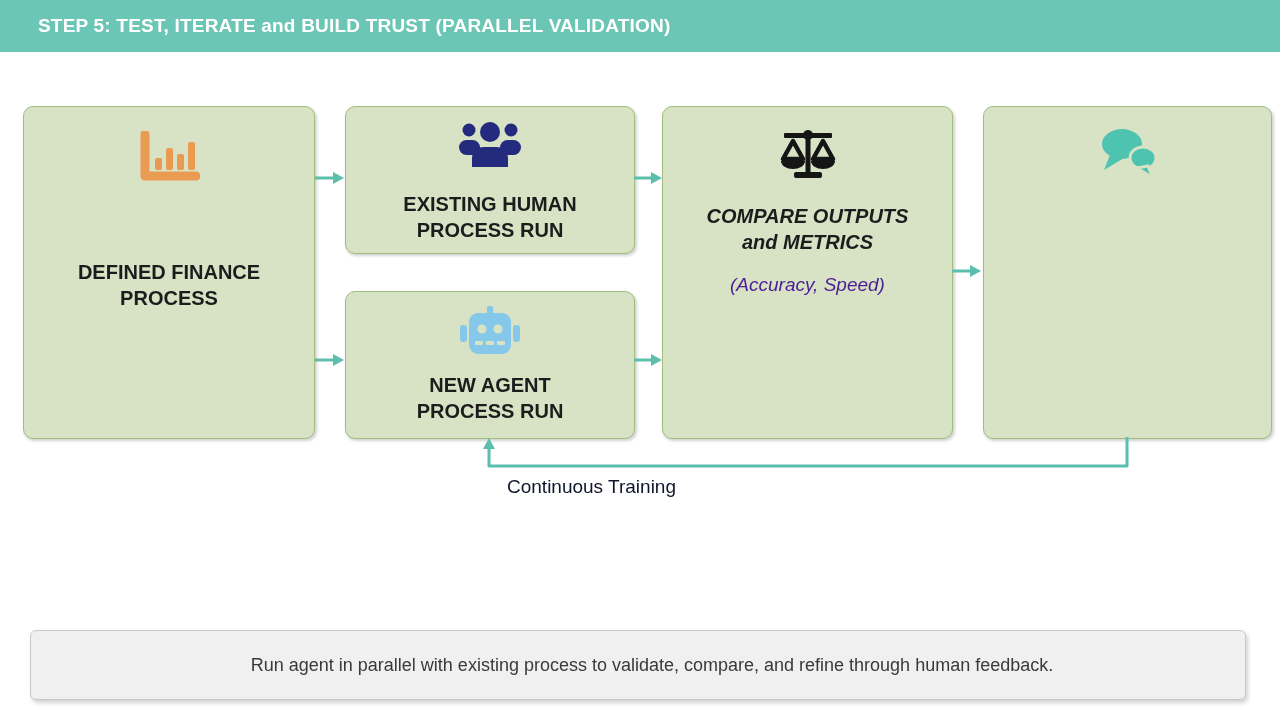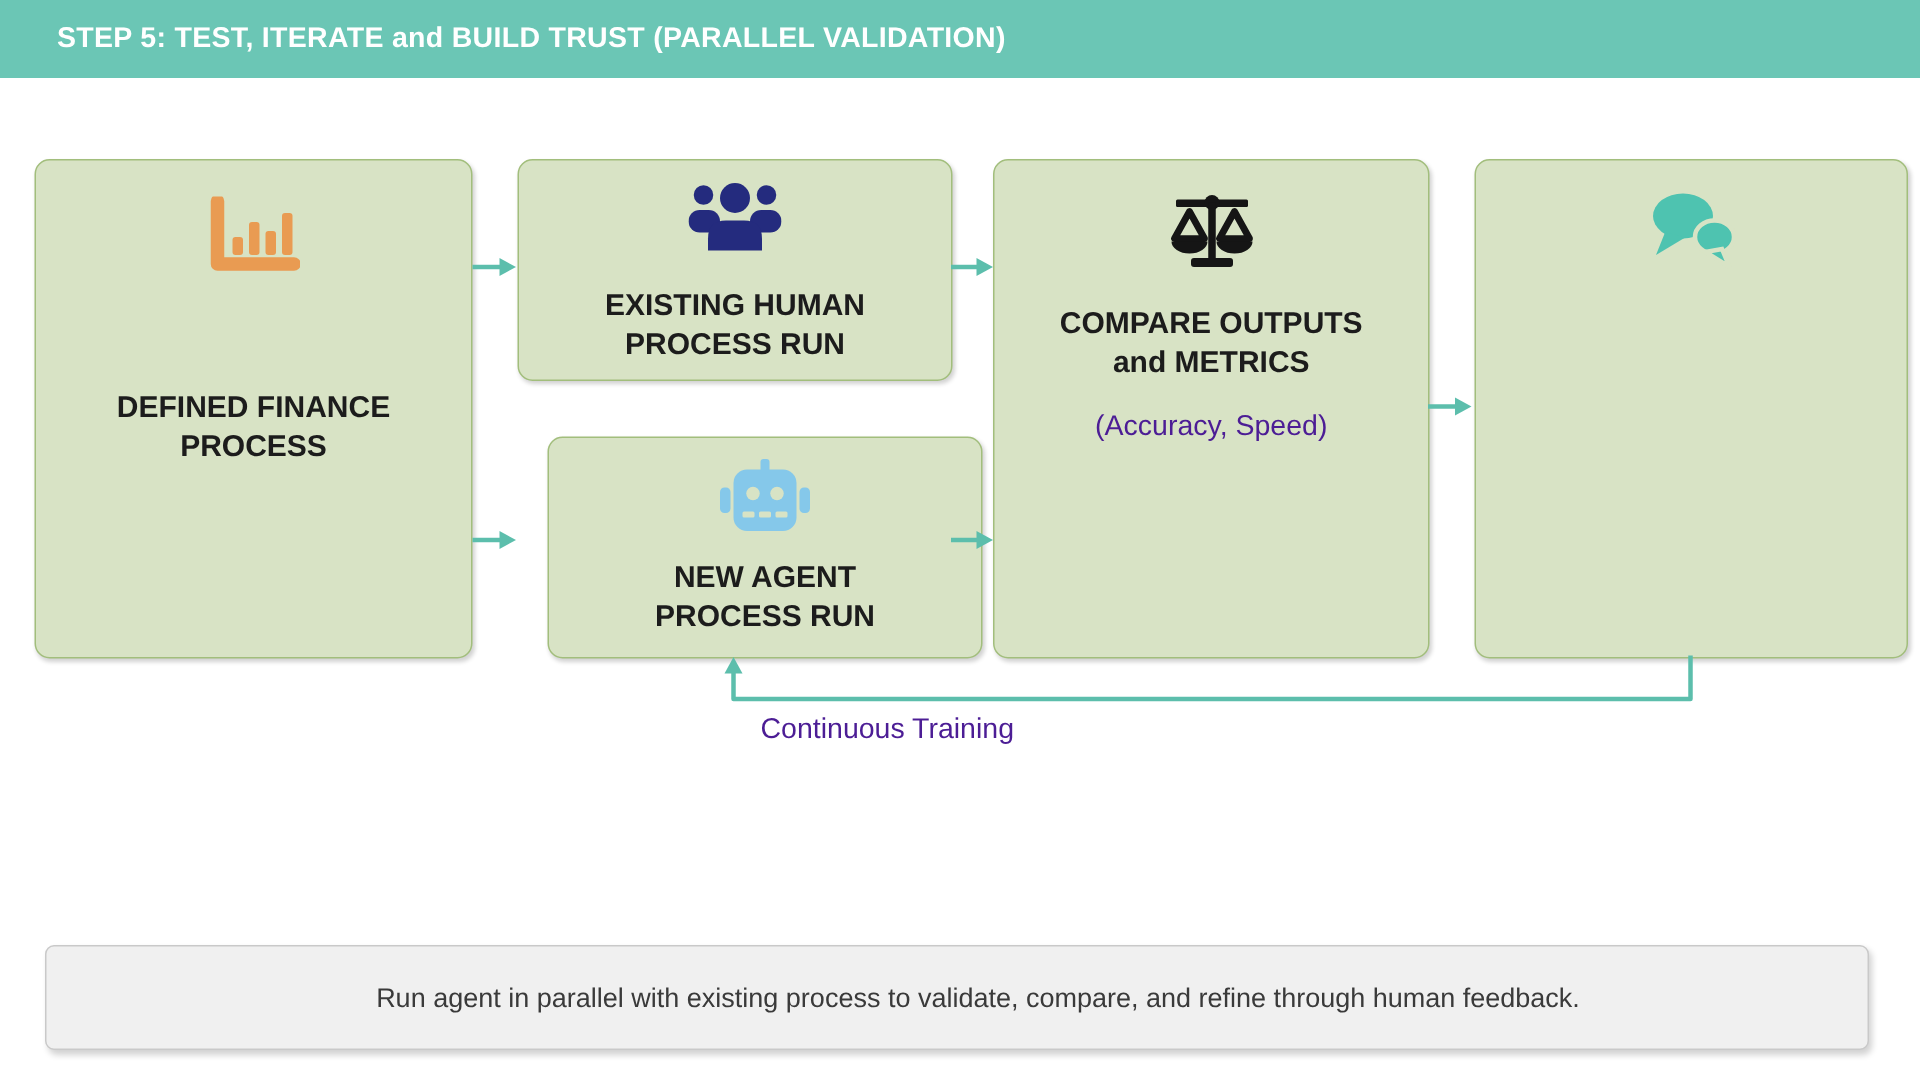--- a/index.html
+++ b/index.html
@@ -16,22 +16,22 @@
     letter-spacing:0.2px; white-space:nowrap;
   }
 
   
   .node {
     position:absolute; background:#D8E3C5; border:1.5px solid #A2BE7C;
     border-radius:10px; box-shadow:1.5px 2px 3px rgba(0,0,0,0.18);
   }
   #node-1 { left:23px;  top:106px; width:290px; height:331px; }
   #node-2 { left:345px; top:106px; width:288px; height:146px; }
-  #node-3 { left:365px; top:291px; width:288px; height:146px; }
-  #node-4 { left:662px; top:106px; width:289px; height:331px; }
+  #node-3 { left:345px; top:291px; width:288px; height:146px; }
+  #node-4 { left:662px; top:106px; width:289px; height:331px;font-style:italic; }
   #node-5 { left:983px; top:106px; width:287px; height:331px; }
 
   .node .icon { position:absolute; left:50%; transform:translateX(-50%); }
   #node-1 .icon { top:24px; }
   #node-2 .icon { top:12px; }
   #node-3 .icon { top:14px; }
   #node-4 .icon { top:20px; }
   #node-5 .icon { top:20px; }
 
   .node-label {
@@ -50,21 +50,21 @@
     font-size:19px; color:#4c1d95; white-space:pre-line;
   }
   #node-4 .node-sublabel { top:167px; }
 
   
   .connectors { position:absolute; left:0; top:0; width:1280px; height:720px; pointer-events:none; }
   .conn-line { stroke:#5CBEAC; stroke-width:3; fill:none; }
   .conn-head { fill:#5CBEAC; }
 
   .loop-label {
-    position:absolute; left:507px; top:476px; font-size:19px; color:#4c1d95;
+    position:absolute; left:507px; top:476px; font-size:19px; color:#0f172a;
     white-space:nowrap;
   }
 
   
   .footer-note {
     position:absolute; left:30px; top:630px; width:1216px; height:70px;
     background:#F0F0F0; border:1px solid #C9C9C9; border-radius:6px;
     box-shadow:2px 3px 4px rgba(0,0,0,0.18);
     display:flex; align-items:center; justify-content:center;
     font-size:18px; color:#3A3A3A; box-sizing:border-box;padding-left:28px;

